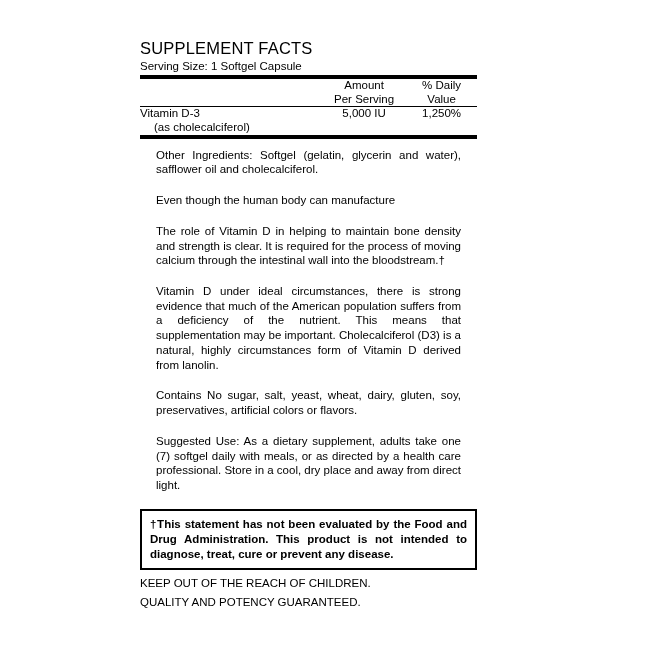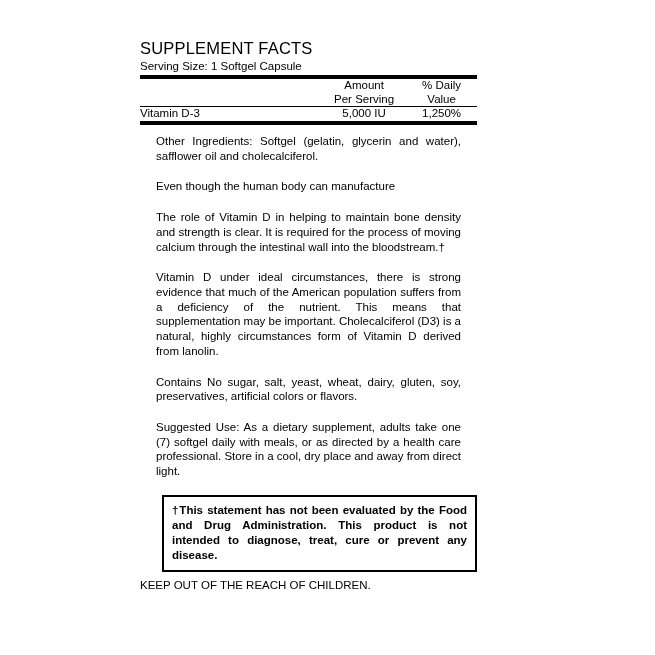--- a/index.html
+++ b/index.html
@@ -81,21 +81,20 @@
   .para { margin-top: 5px; }
   .para:first-child { margin-top: 4px; }
   .disclaimer {
     border: 2px solid #000;
     padding: 6px 8px 7px 8px;
     margin-top: 11px;
     font-size: 11.5px;
     font-weight: bold;
     line-height: 1.3;
     text-align: justify;
-    margin-left: 22px;
   }
   .footer-line {
     font-size: 11.5px;
     margin-top: 7px;
   }
   .spacer-4 { height: 4px; }
 </style>
 </head>
 <body>
 
@@ -124,31 +123,37 @@
 
   <div class="rule-thin"></div>
 
   <table class="facts">
     <tbody>
         <tr class="nutrient-row">
       <td class="col-name">Vitamin D-3</td>
       <td class="col-amt">5,000 IU</td>
       <td class="col-dv">1,250%</td>
     </tr>
+    <tr class="sub-row">
+      <td class="col-name indent">(as cholecalciferol)</td>
+      <td class="col-amt"></td>
+      <td class="col-dv"></td>
+    </tr>
   </tbody>
     </table>
 
   <div class="rule-heavy"></div>
 
   <div class="spacer-4"></div>
 
   <p class="body-text para">Other Ingredients:   Softgel (gelatin, glycerin and water), safflower oil and cholecalciferol.</p>
   <p class="body-text para">Even though the human body can manufacture</p>
   <p class="body-text para">The role of Vitamin D in helping to maintain bone density and strength is clear.  It is required for the process of moving calcium through the intestinal wall into the bloodstream.†</p>
   <p class="body-text para">Vitamin D under ideal circumstances, there is strong evidence that much of the American population suffers from a deficiency of the nutrient. This means that supplementation may be important.   Cholecalciferol (D3) is a natural, highly circumstances form of Vitamin D derived from lanolin.</p>
   <p class="body-text para">Contains No sugar, salt, yeast, wheat, dairy, gluten, soy, preservatives, artificial colors or flavors.</p>
   <p class="body-text para">Suggested Use: As a dietary supplement, adults take one (7) softgel daily with meals, or as directed by a health care professional.  Store in a cool, dry place and away from direct light.</p>
 
   <div class="disclaimer">†This statement has not been evaluated by the Food and Drug Administration. This product is not intended to diagnose, treat, cure or prevent any disease.</div>
 
   <div class="footer-line">KEEP OUT OF THE REACH OF CHILDREN.</div>
+  <div class="footer-line">QUALITY AND POTENCY GUARANTEED.</div>
 
 </div>
 
 </body></html>

